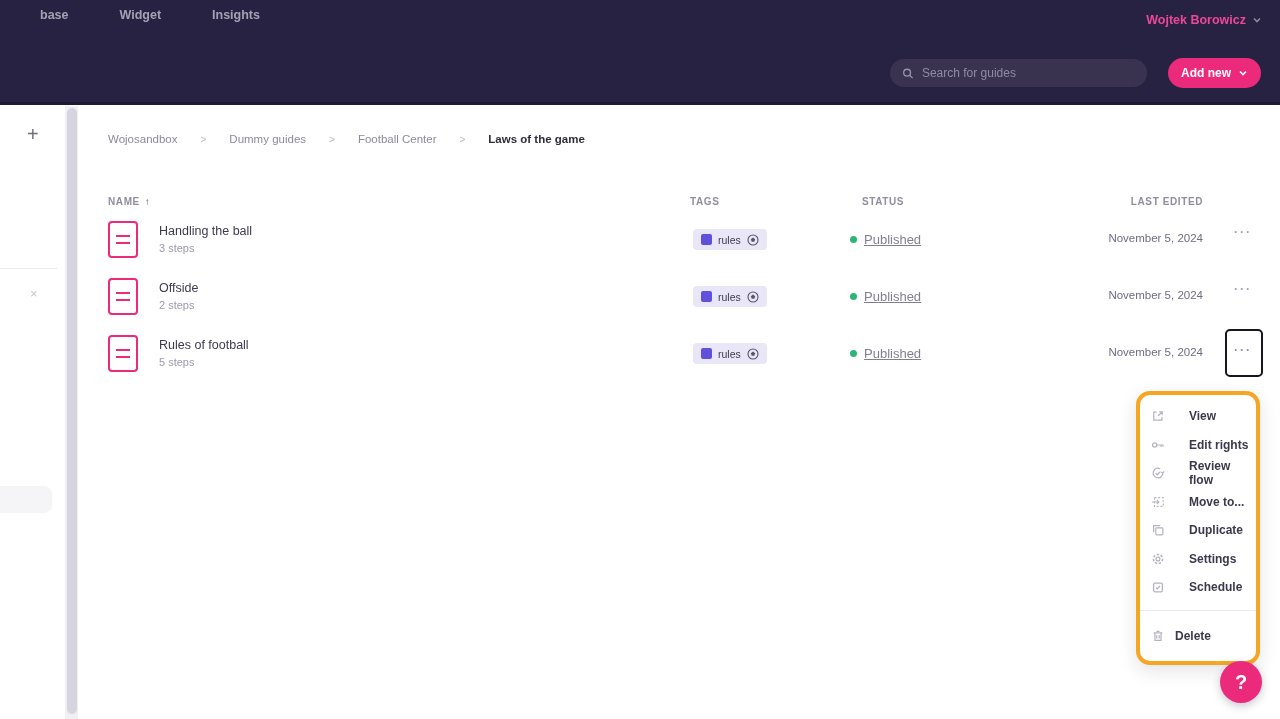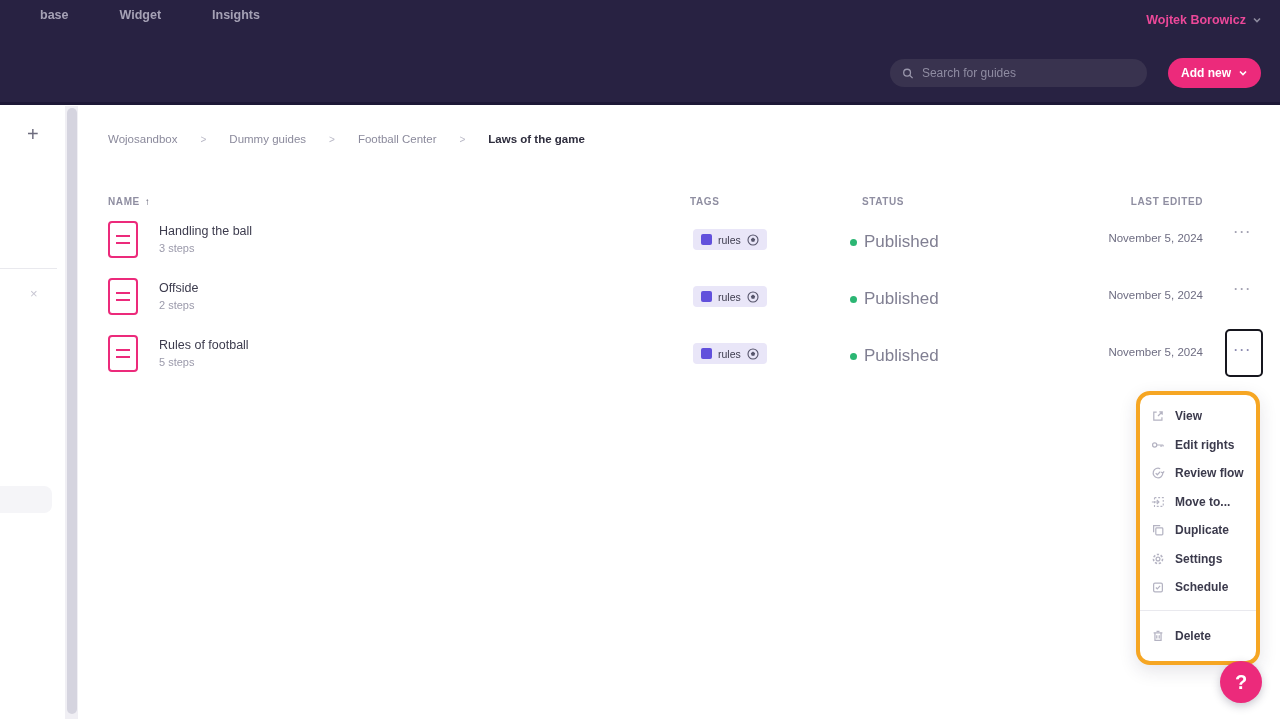--- a/index.html
+++ b/index.html
@@ -57,34 +57,34 @@
   .doc-icon i { position:absolute; left:6px; width:14px; height:2px; background:#ec2a7b; display:block; }
   .doc-icon i:nth-child(1){ top:12px; } .doc-icon i:nth-child(2){ top:19px; }
   .row-title { position:absolute; left:69px; top:13px; font-size:12.5px; color:#3c3b4d; }
   .row-sub { position:absolute; left:69px; top:31px; font-size:11px; color:#9b9aab; }
   .tag { position:absolute; left:603px; top:18px; height:21px; background:#e9e6f8; border-radius:4px;
          display:flex; align-items:center; gap:6px; padding:8px 8px; cursor:pointer; }
   .tag-sq { width:11px; height:11px; border-radius:2px; background:#6150dc; }
   .tag-label { font-size:10.5px; color:#3c3b4d; }
   .status { position:absolute; left:760px; top:21px; display:flex; align-items:center; gap:7px; }
   .status-dot { width:7px; height:7px; border-radius:50%; background:#2bb673; }
-  .status-label { font-size:17px; color:#807f92; }
+  .status-label { font-size:13px; color:#807f92;text-decoration:underline; }
   .row-date { position:absolute; right:67px; top:21px; font-size:11.5px; color:#6e6d82;margin-left:6px; }
   .more { position:absolute; left:1141px; top:14px; width:24px; text-align:center;
           color:#a3a2b2; font-weight:bold; letter-spacing:2px; font-size:12px; cursor:pointer; }
   .more-frame { position:absolute; left:1225px; top:329px; width:38px; height:48px;
                 background:#fff; border:2px solid #16161e; border-radius:5px; }
   .more-active { position:absolute; left:1231px; top:343px; width:24px; text-align:center;
                  color:#8c8bb0; font-weight:bold; letter-spacing:2px; font-size:12px; cursor:pointer; }
 
   
   .menu { position:absolute; left:1136px; top:391px; width:124px; background:#fff;
           border:4px solid #f6a623; border-radius:14px; padding:7px 0 8px 0;
           box-shadow:0 6px 18px rgba(40,34,66,.12); }
-  .menu-item { height:28.5px; display:flex; align-items:center; gap:10px; padding:0 0 0 11px; cursor:pointer; }
+  .menu-item { height:28.5px; display:flex; align-items:center; gap:24px; padding:0 0 0 11px; cursor:pointer; }
   .menu-item svg { flex:0 0 14px; }
   .menu-label { font-size:12px; font-weight:bold; color:#3b3a4c; }
   .menu-divider { height:1px; background:#e9e9ee; margin:8px 0; }
   .menu-delete { height:34px; display:flex; align-items:center; gap:10px; padding:0 0 0 11px; cursor:pointer; }
 
   
   .help { position:absolute; left:1220px; top:661px; width:42px; height:42px; border-radius:50%;
           background:#ec2a7b; color:#fff; font-size:20px; font-weight:bold; border:none;
           display:flex; align-items:center; justify-content:center; cursor:pointer;
           box-shadow:0 3px 8px rgba(40,34,66,.25); font-family:"Liberation Sans", sans-serif; }

